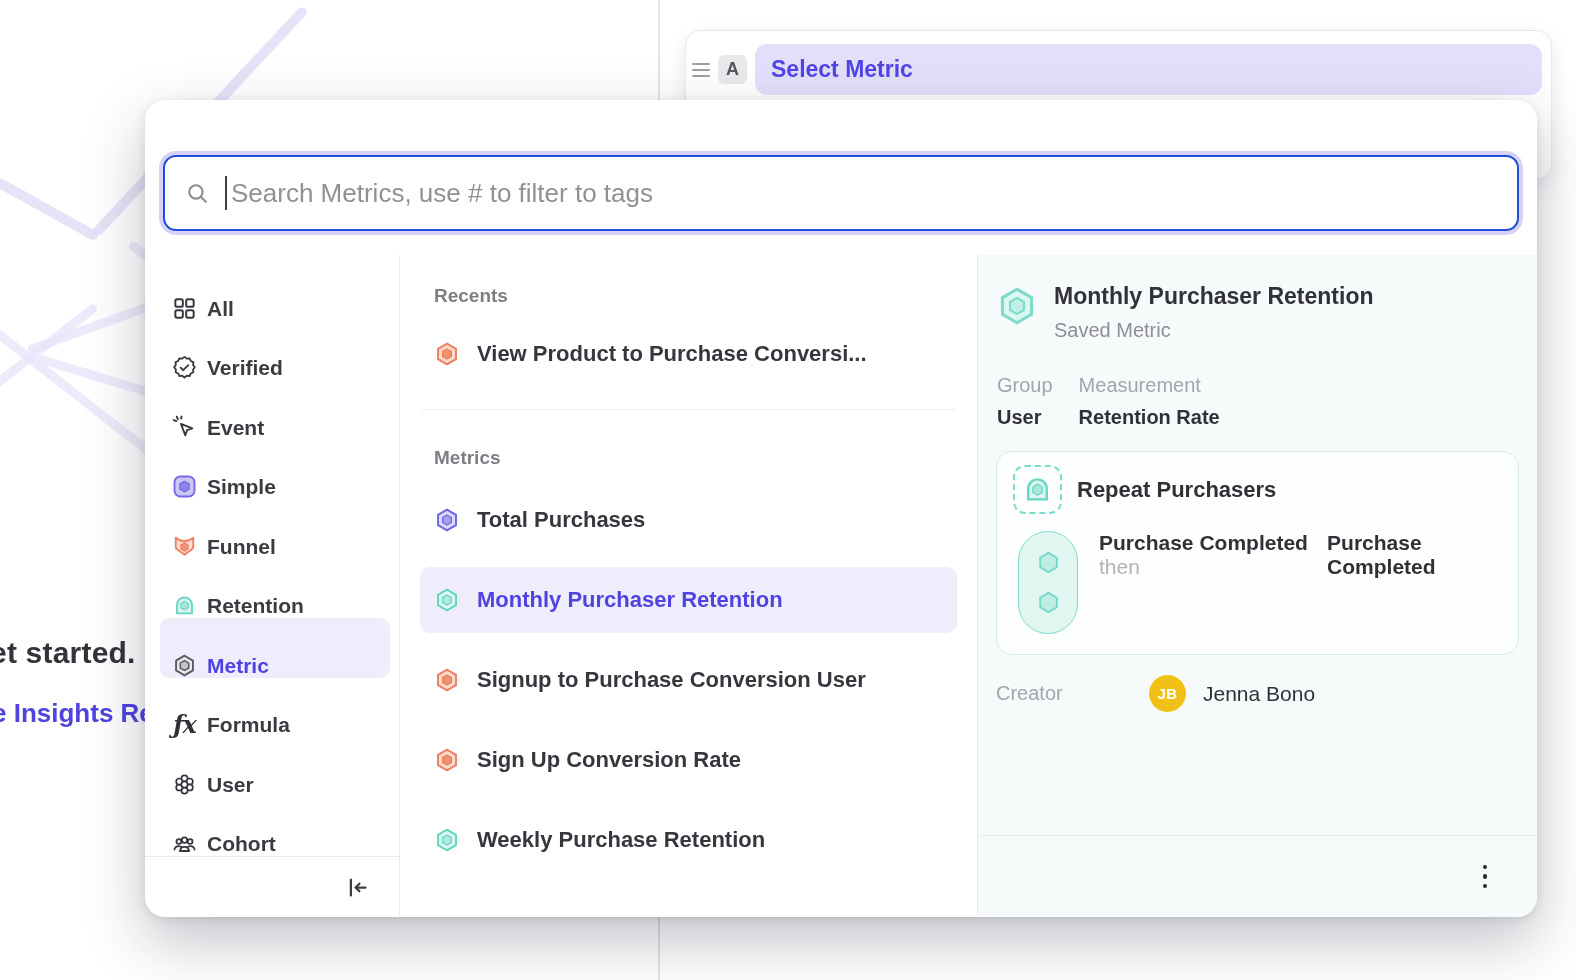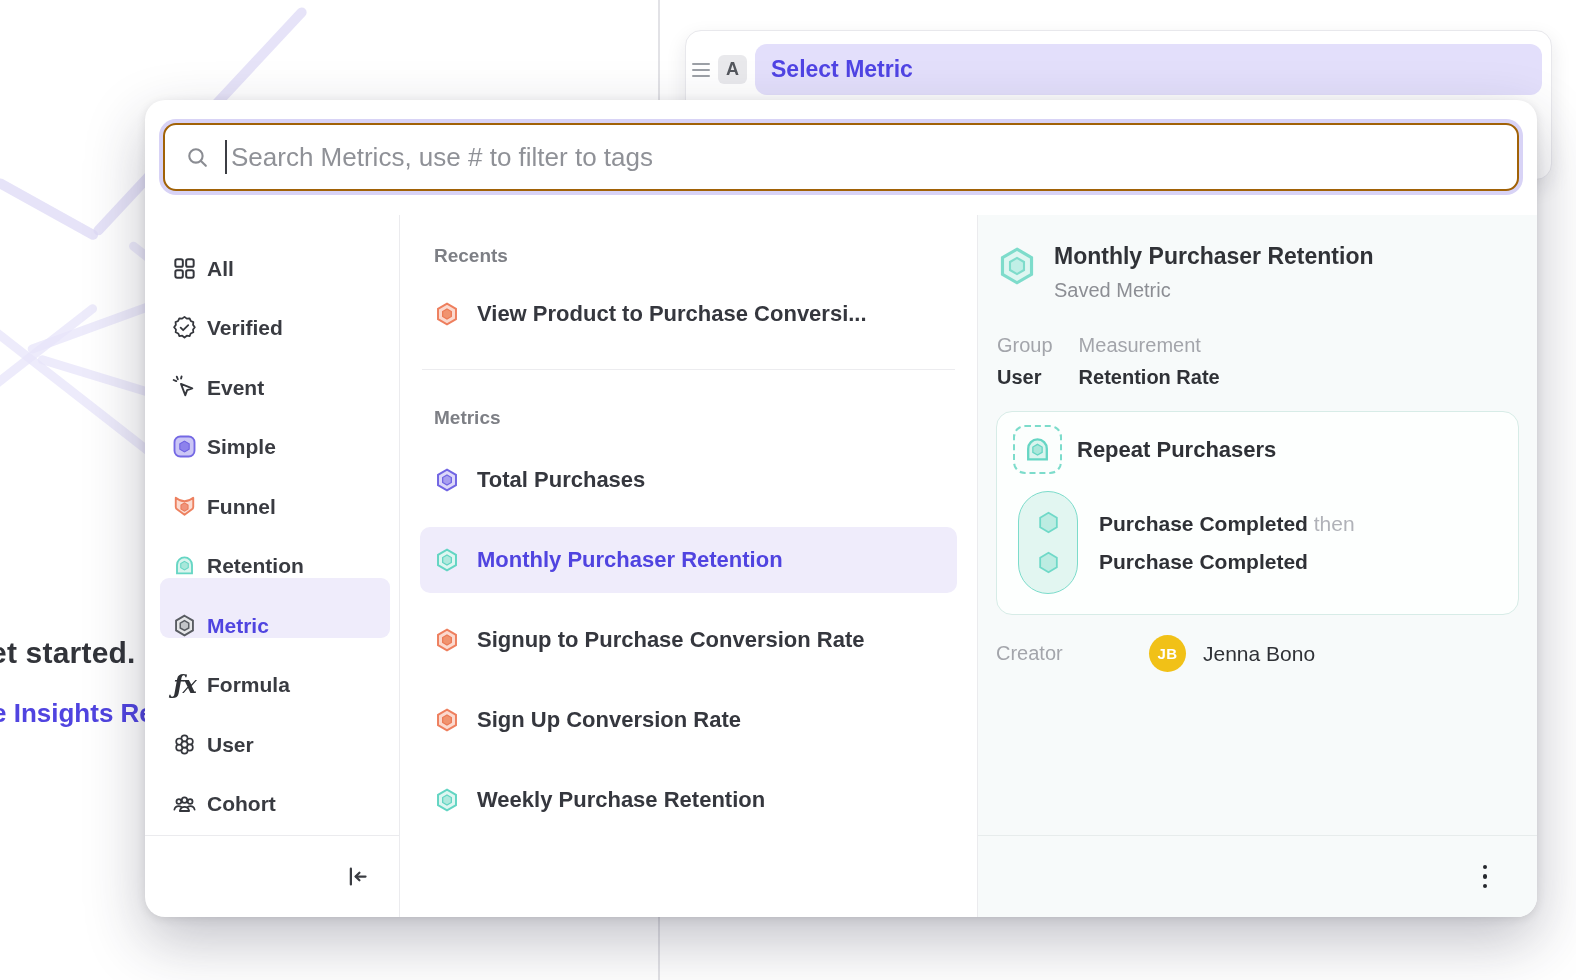--- a/index.html
+++ b/index.html
@@ -44,23 +44,23 @@
 
   
   .modal {
     position:absolute; left:145px; top:100px; width:1392px; height:817px;
     background:#fff; border-radius:20px; overflow:hidden;
     box-shadow:0 24px 60px rgba(35,35,60,.28), 0 2px 10px rgba(0,0,0,.10);
     display:flex; flex-direction:column;
   }
   .search-area { padding:23px 18px 24px; }
   .search-box {
-    height:68px; border:2px solid #a16207; border-radius:13px;
+    height:76px; border:2px solid #1d4ed8; border-radius:13px;
     box-shadow:0 0 0 4px #d8d3f6;
-    display:flex; align-items:center; padding:0 20px; gap:15px; background:#fff;
+    display:flex; align-items:center; padding:0 20px; gap:15px; background:#fff;margin-top:32px;
   }
   .search-box svg { flex:none; }
   .caret { width:2px; height:34px; background:#3c3e44; flex:none; }
   .search-input {
     flex:1; border:none; outline:none; font-family:"Liberation Sans",sans-serif;
     font-size:26px; color:#2f3136; background:transparent;
   }
   .search-input::placeholder { color:#8f9197; opacity:1; }
 
   .content { flex:1; display:flex; min-height:0; }
@@ -111,21 +111,21 @@
   .dashed-icon {
     width:49px; height:49px; border:2px dashed #7cdccb; border-radius:12px;
     display:grid; place-items:center; background:#fbfefd; flex:none;
   }
   .def-title { font-size:22px; font-weight:700; color:#2f3136; }
   .def-steps { display:flex; gap:21px; margin-top:17px; padding-left:5px; }
   .capsule {
     width:60px; height:103px; background:#e2f6f1; border:1.5px solid #7cdccb; border-radius:30px;
     display:flex; flex-direction:column; align-items:center; justify-content:center; gap:13px; flex:none;
   }
-  .step-lines { display:flex; flex-direction:column; justify-content:center; gap:14px; font-size:21px; font-weight:700; color:#2f3136; }
+  .step-lines { display:flex; flex-direction:row; justify-content:center; gap:14px; font-size:21px; font-weight:700; color:#2f3136; }
   .then-word { color:#b0b2b8; font-weight:400; }
   .creator-row { margin-top:20px; display:flex; align-items:center; }
   .creator-label { font-size:20px; color:#a3a5ab; width:153px; }
   .avatar {
     width:37px; height:37px; border-radius:50%; background:#f1c117; color:#fff;
     display:grid; place-items:center; font-size:15px; font-weight:700; letter-spacing:.3px; flex:none;text-align:center;
   }
   .creator-name { font-size:21px; color:#2f3136; margin-left:17px; }
   .detail-footer {
     height:82px; border-top:1px solid #e7ecec; display:flex; align-items:center;
@@ -315,21 +315,21 @@
           <path d="M12 7.4l4 2.3v4.6l-4 2.3-4-2.3V9.7l4-2.3z" fill="#aee9dd" stroke="#63d5c3" stroke-width="1.2"></path>
         </svg>
         <span>Monthly Purchaser Retention</span>
       </div>
 
       <div class="list-row">
         <svg class="hex-26" viewBox="0 0 24 24">
           <path d="M12 2.4l8.3 4.8v9.6L12 21.6l-8.3-4.8V7.2L12 2.4z" fill="#fbd9ce" stroke="#ee7f5e" stroke-width="1.8"></path>
           <path d="M12 7.4l4 2.3v4.6l-4 2.3-4-2.3V9.7l4-2.3z" fill="#f0936f" stroke="#ec7a56" stroke-width="1.2"></path>
         </svg>
-        <span>Signup to Purchase Conversion Rate</span>
+        <span>Signup to Purchase Conversion User</span>
       </div>
 
       <div class="list-row">
         <svg class="hex-26" viewBox="0 0 24 24">
           <path d="M12 2.4l8.3 4.8v9.6L12 21.6l-8.3-4.8V7.2L12 2.4z" fill="#fbd9ce" stroke="#ee7f5e" stroke-width="1.8"></path>
           <path d="M12 7.4l4 2.3v4.6l-4 2.3-4-2.3V9.7l4-2.3z" fill="#f0936f" stroke="#ec7a56" stroke-width="1.2"></path>
         </svg>
         <span>Sign Up Conversion Rate</span>
       </div>
 

